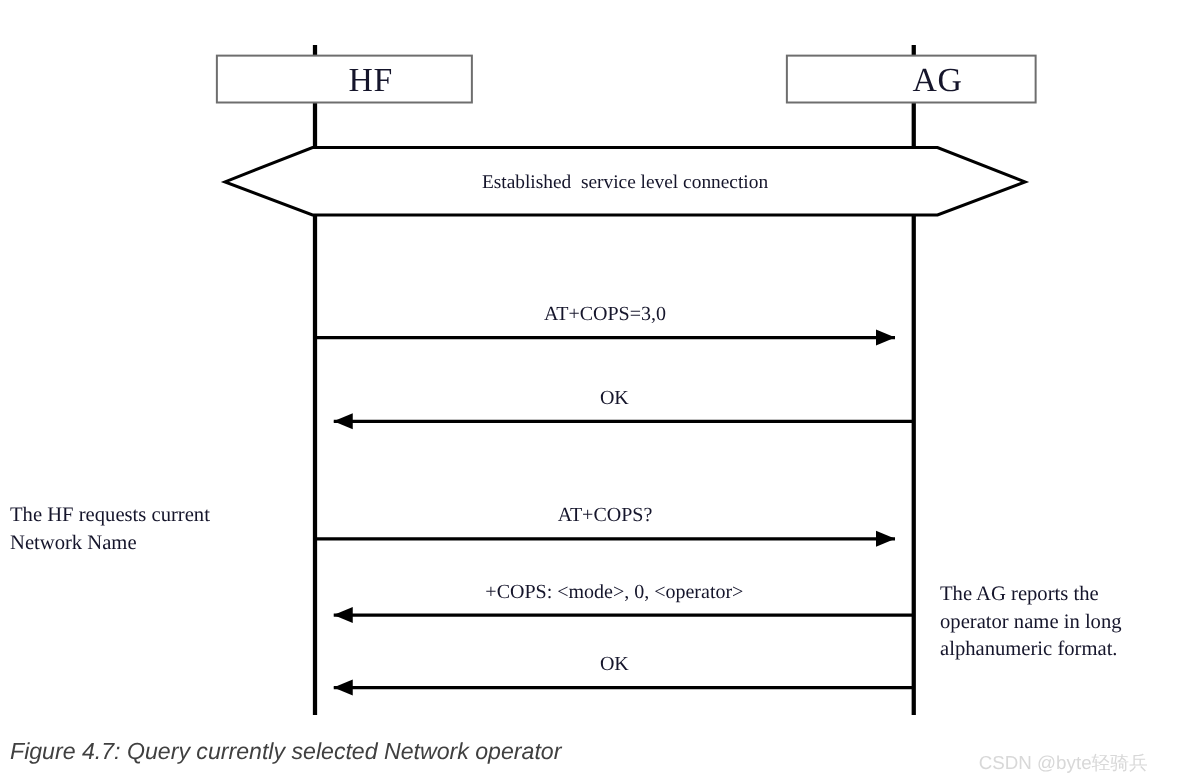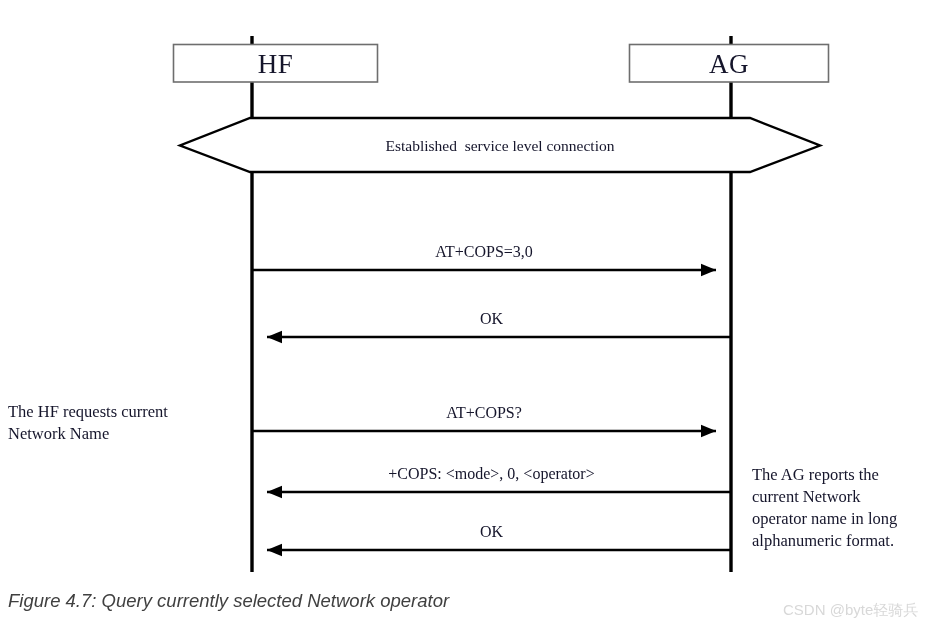--- a/index.html
+++ b/index.html
@@ -42,20 +42,21 @@
     white-space: pre;
     line-height: 1.0;
   }
 
   .actor-name {
     font-size: 27px;
     letter-spacing: 0.5px;
     text-align: center;
     width: 100%;
     left: 0;
+    padding-left: 21px;
   }
 
   .actor-box-wrap {
     position: absolute;
   }
 
   .hex-label {
     font-size: 15.5px;
     text-align: center;
     width: 100%;
@@ -158,21 +159,20 @@
   <div class="lbl msg-label" style="left:252px; top:524px; width:479px;">OK</div>
 
 
   <div class="note note-left" style="top:401px;">
     <div>The HF requests current</div>
     <div>Network Name</div>
   </div>
 
   <div class="note note-right" style="top:464px;">
     <div>The AG reports the</div>
-    <div>current Network</div>
     <div>operator name in long</div>
     <div>alphanumeric format.</div>
   </div>
 
   <div class="caption">Figure 4.7: Query currently selected Network operator</div>
 
   <div class="watermark">CSDN @byte轻骑兵</div>
 
 </div>
 

